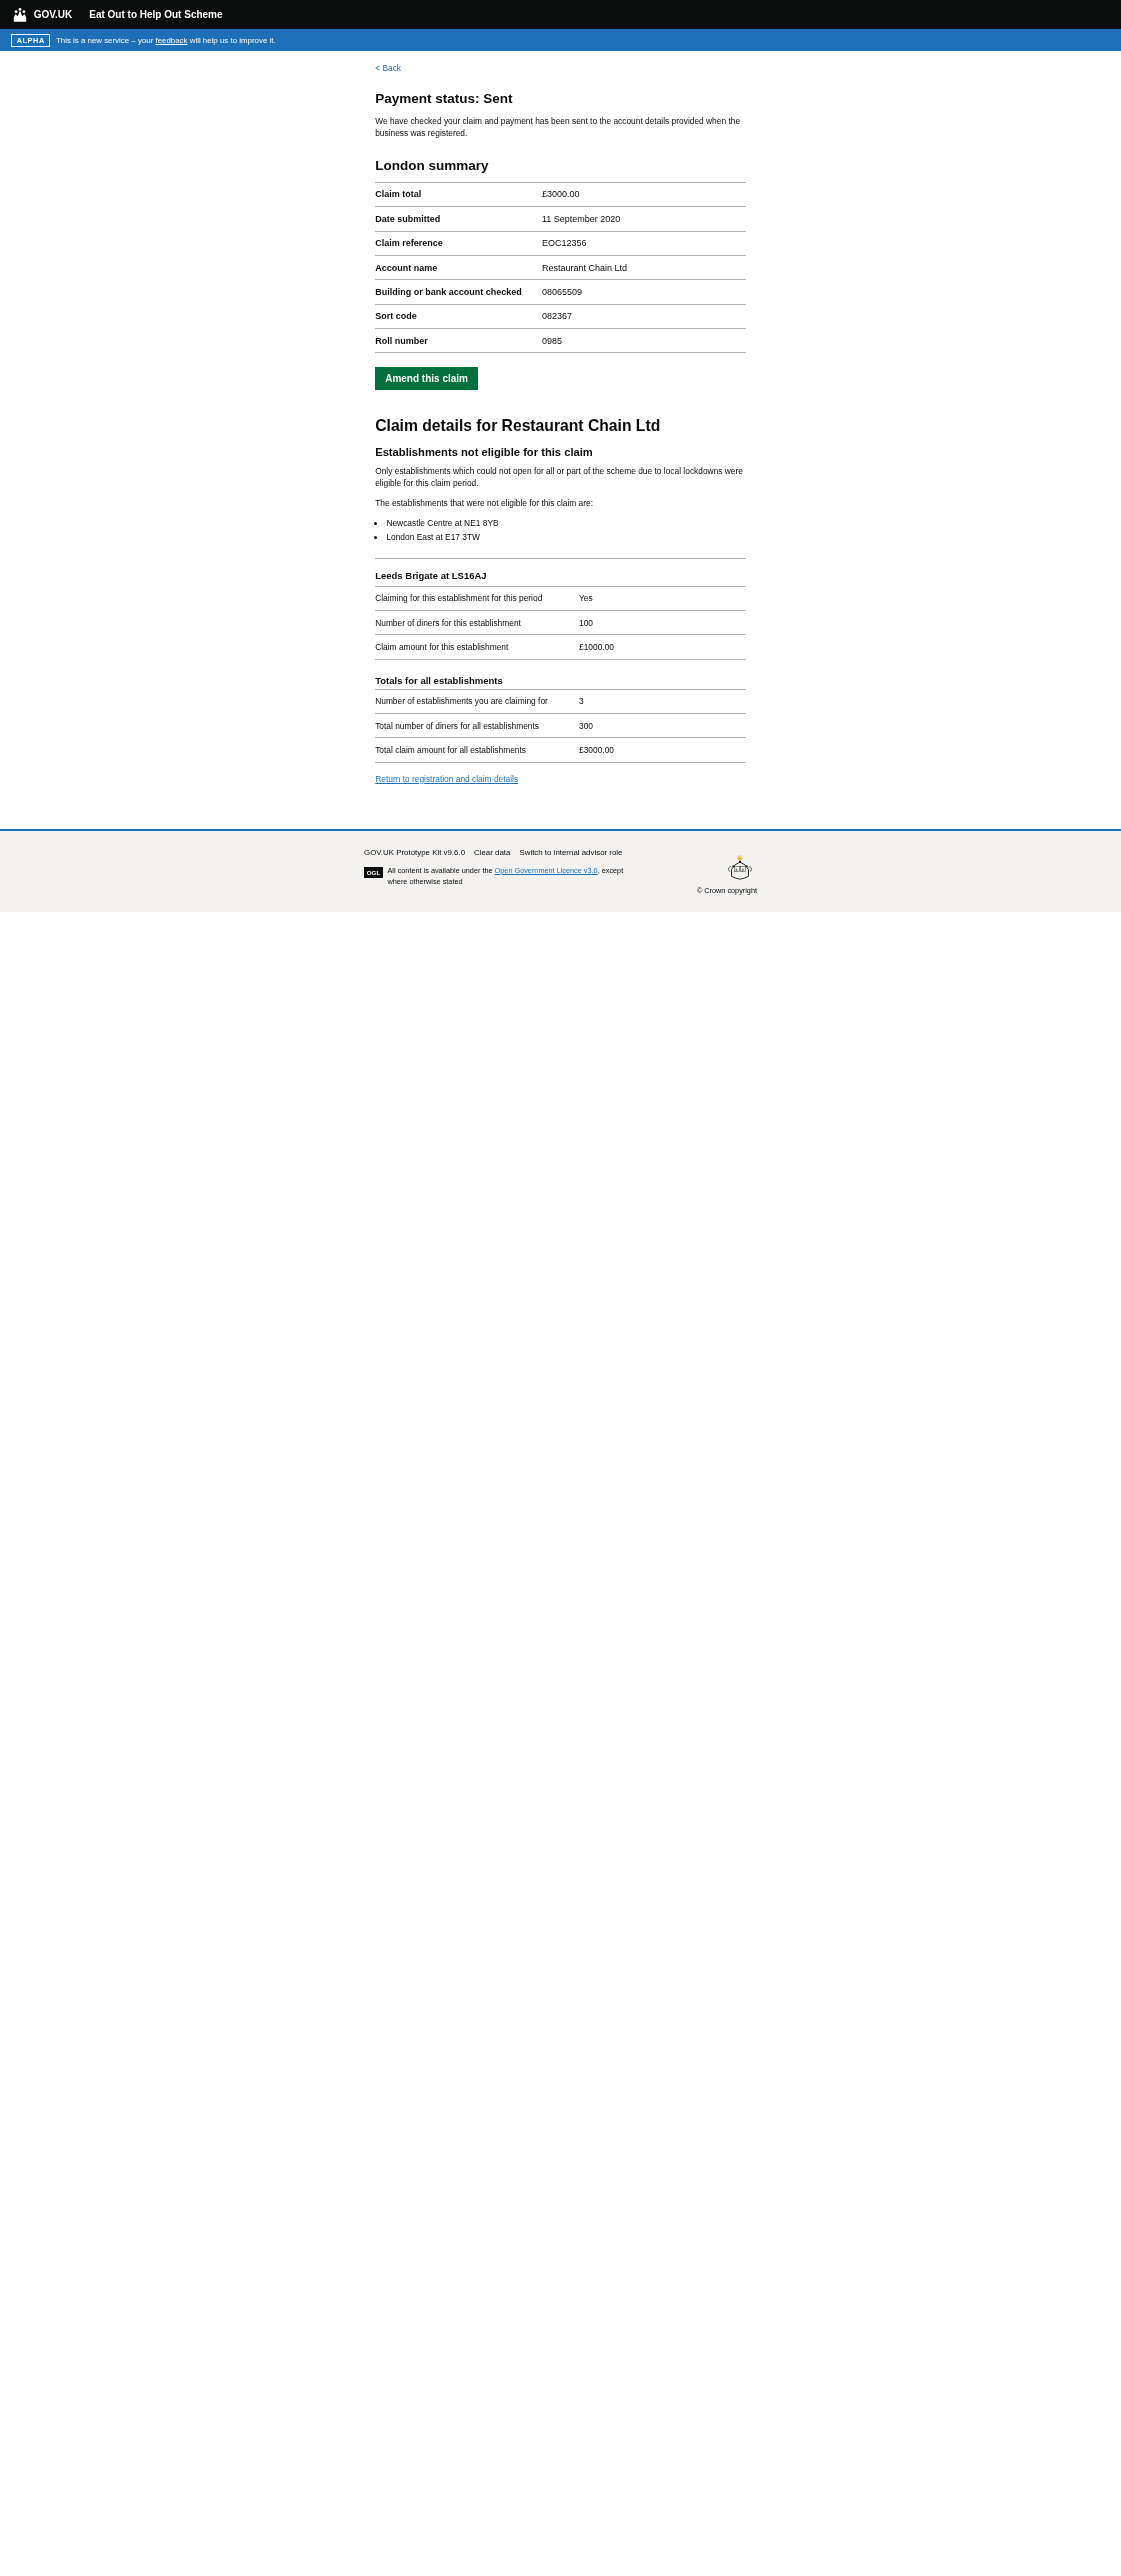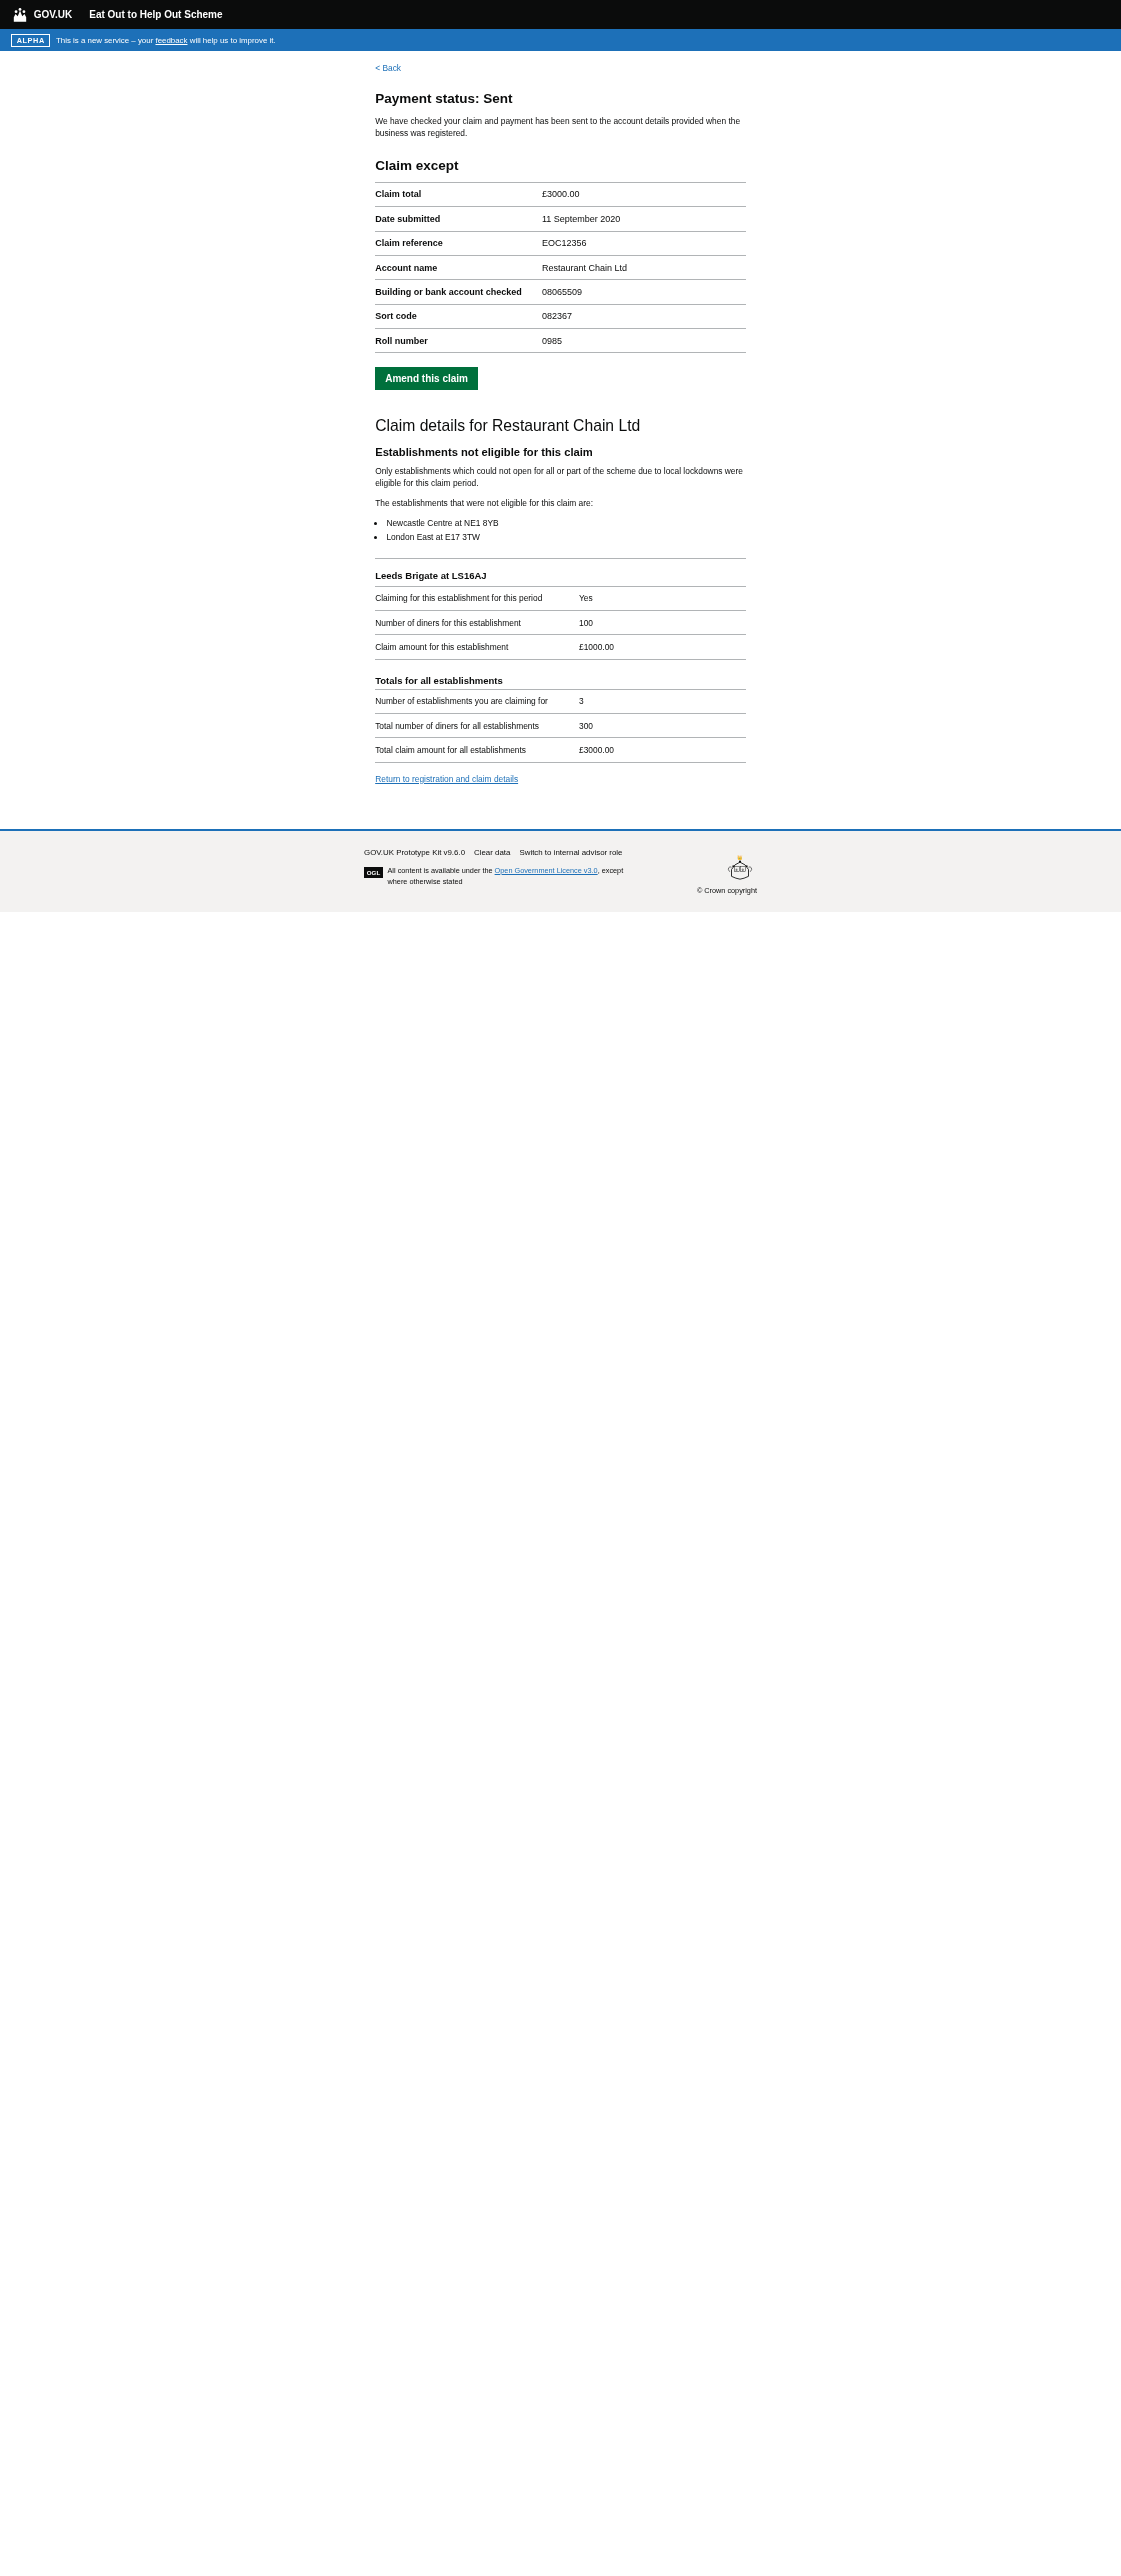--- a/index.html
+++ b/index.html
@@ -132,21 +132,21 @@
       font-weight: bold;
       cursor: pointer;
       text-decoration: none;
       display: inline-block;
       margin-bottom: 22.4px;
     }
 
     
     .claim-details-title {
       font-size: 15.7px;
-      font-weight: normal;
+      font-weight: bold;
       margin-bottom: 11.2px;
       margin-top: 4.5px;
     }
 
     .sub-heading {
       font-size: 11.2px;
       font-weight: bold;
       margin-bottom: 6.7px;
     }
 
@@ -309,21 +309,21 @@
       &lt; <span>Back</span>
     </a>
 
     
 
     
     <h2 class="section-heading">Payment status: Sent</h2>
     <p class="payment-status-text">We have checked your claim and payment has been sent to the account details provided when the business was registered.</p>
 
     
-    <h2 class="section-heading">Claim except</h2>
+    <h2 class="section-heading">London summary</h2>
     <table class="summary-table">
       <tbody id="claim-summary-tbody">
           <tr>
             <td>Claim total</td>
             <td>£3000.00</td>
           </tr>
           <tr>
             <td>Date submitted</td>
             <td>11 September 2020</td>
           </tr>

